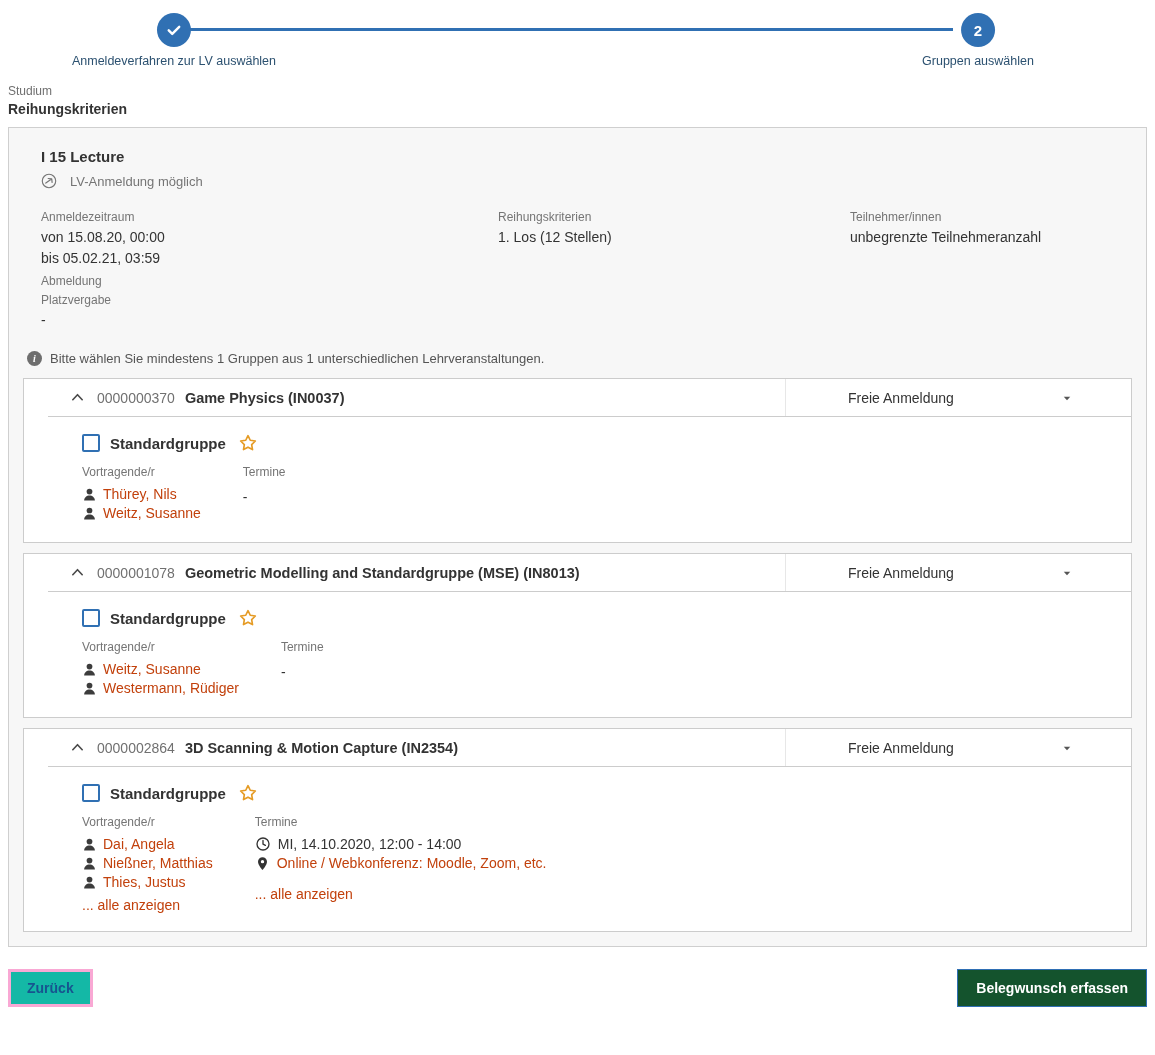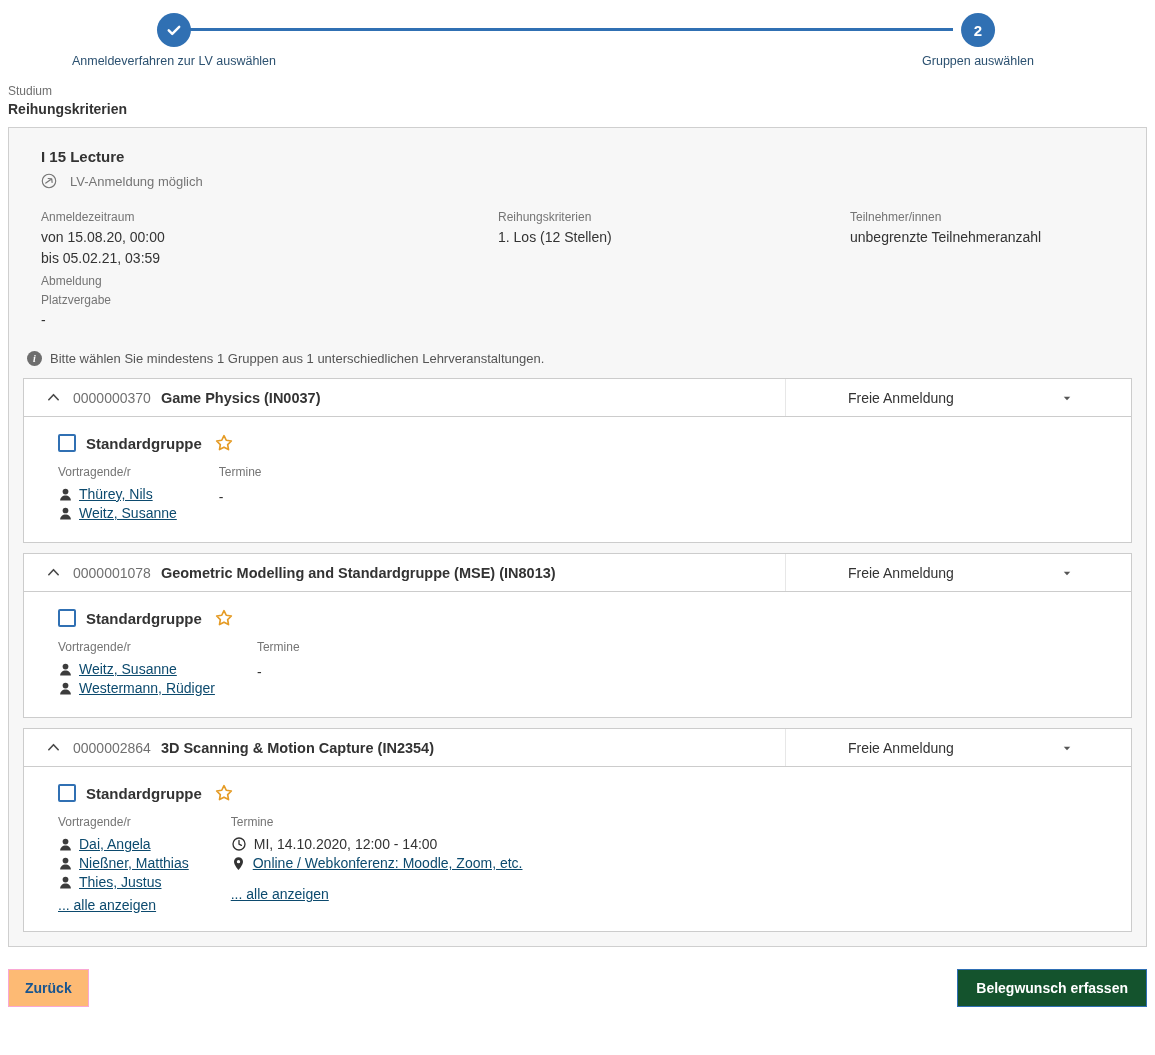--- a/index.html
+++ b/index.html
@@ -33,49 +33,49 @@
   .info-grid { margin-left:18px; display:grid; grid-template-columns:457px 352px auto; }
   .fld-label { font-size:12px; color:#757575; margin:5px 0 3px 0; }
   .fld-value { font-size:14px; color:#333; line-height:21px; }
   .hint-row { display:flex; align-items:center; gap:8px; margin:20px 0 12px 4px; font-size:13px; color:#555; }
   .info-badge {
     width:15px; height:15px; border-radius:50%; background:#6e6e6e; color:#fff; flex:none;
     display:flex; align-items:center; justify-content:center;
     font-size:10px; font-weight:bold; font-family:"Liberation Serif", serif; font-style:italic;
   }
   
-  .course-card { background:#fff; border:1px solid #ccc; margin-top:10px; }
+  .course-card { background:#fff; border:1px solid #ccc; margin-top:10px;padding-left:24px; }
   .course-header { display:flex; align-items:stretch; height:38px; border-bottom:1px solid #ccc; }
   .course-header-left { display:flex; align-items:center; padding-left:22px; flex:1; }
   .chevron-btn { background:none; border:none; padding:0; cursor:pointer; display:flex; align-items:center; }
   .course-number { color:#707070; margin:0 10px 0 12px; font-size:14px; }
   .course-title { font-weight:bold; font-size:14.5px; color:#333; }
   .course-reg {
     width:346px; flex:none; display:flex; align-items:center;
     border-left:1px solid #e7e7e7; padding:0 58px 0 62px; cursor:pointer;
   }
   .course-reg-label { font-size:14px; color:#333; }
   .course-reg .caret { margin-left:auto; }
   .course-body { padding:16px 20px 18px 34px; }
   .group-row { display:flex; align-items:center; gap:10px; margin-bottom:12px; }
   .checkbox { width:18px; height:18px; border:2px solid #3070b3; border-radius:2px; background:#fff; cursor:pointer; flex:none; }
   .group-name { font-weight:bold; font-size:15px; color:#333; }
   .star-btn { background:none; border:none; padding:0 0 0 2px; cursor:pointer; display:flex; align-items:center; }
   .cols { display:flex; gap:42px; }
   .col-label { font-size:12px; color:#757575; margin-bottom:7px; }
   .person-row { display:flex; align-items:center; gap:6px; margin:3px 0; }
-  .link { color:#0c4a6e; text-decoration:underline; cursor:pointer; }
+  .link { color:#c2410c; cursor:pointer; }
   .plain { color:#333; }
   .dash { line-height:22px; }
   .date-row { display:flex; align-items:flex-end; gap:7px; margin:3px 0; }
   .more-link { display:inline-block; margin-top:12px; }
   
   .footer { display:flex; justify-content:space-between; align-items:center; margin-top:22px; }
   .btn { font-family:"Liberation Sans", sans-serif; font-size:14px; font-weight:bold; cursor:pointer; height:38px; }
-  .btn-back { background:#fdba74; border:1px solid #f9a8d4; color:#17548f; padding:0 16px; }
+  .btn-back { background:#14b8a6; border:3px solid #f9a8d4; color:#17548f; padding:0 16px; }
   .btn-submit { background:#14532d; border:1px solid #2f6fb4; color:#fff; padding:0 18px; }
   svg { display:block; }
 </style>
 </head>
 <body>
 
 <div class="stepper">
   <div class="step-line"></div>
   <div class="step step-1">
     <div class="step-circle">

